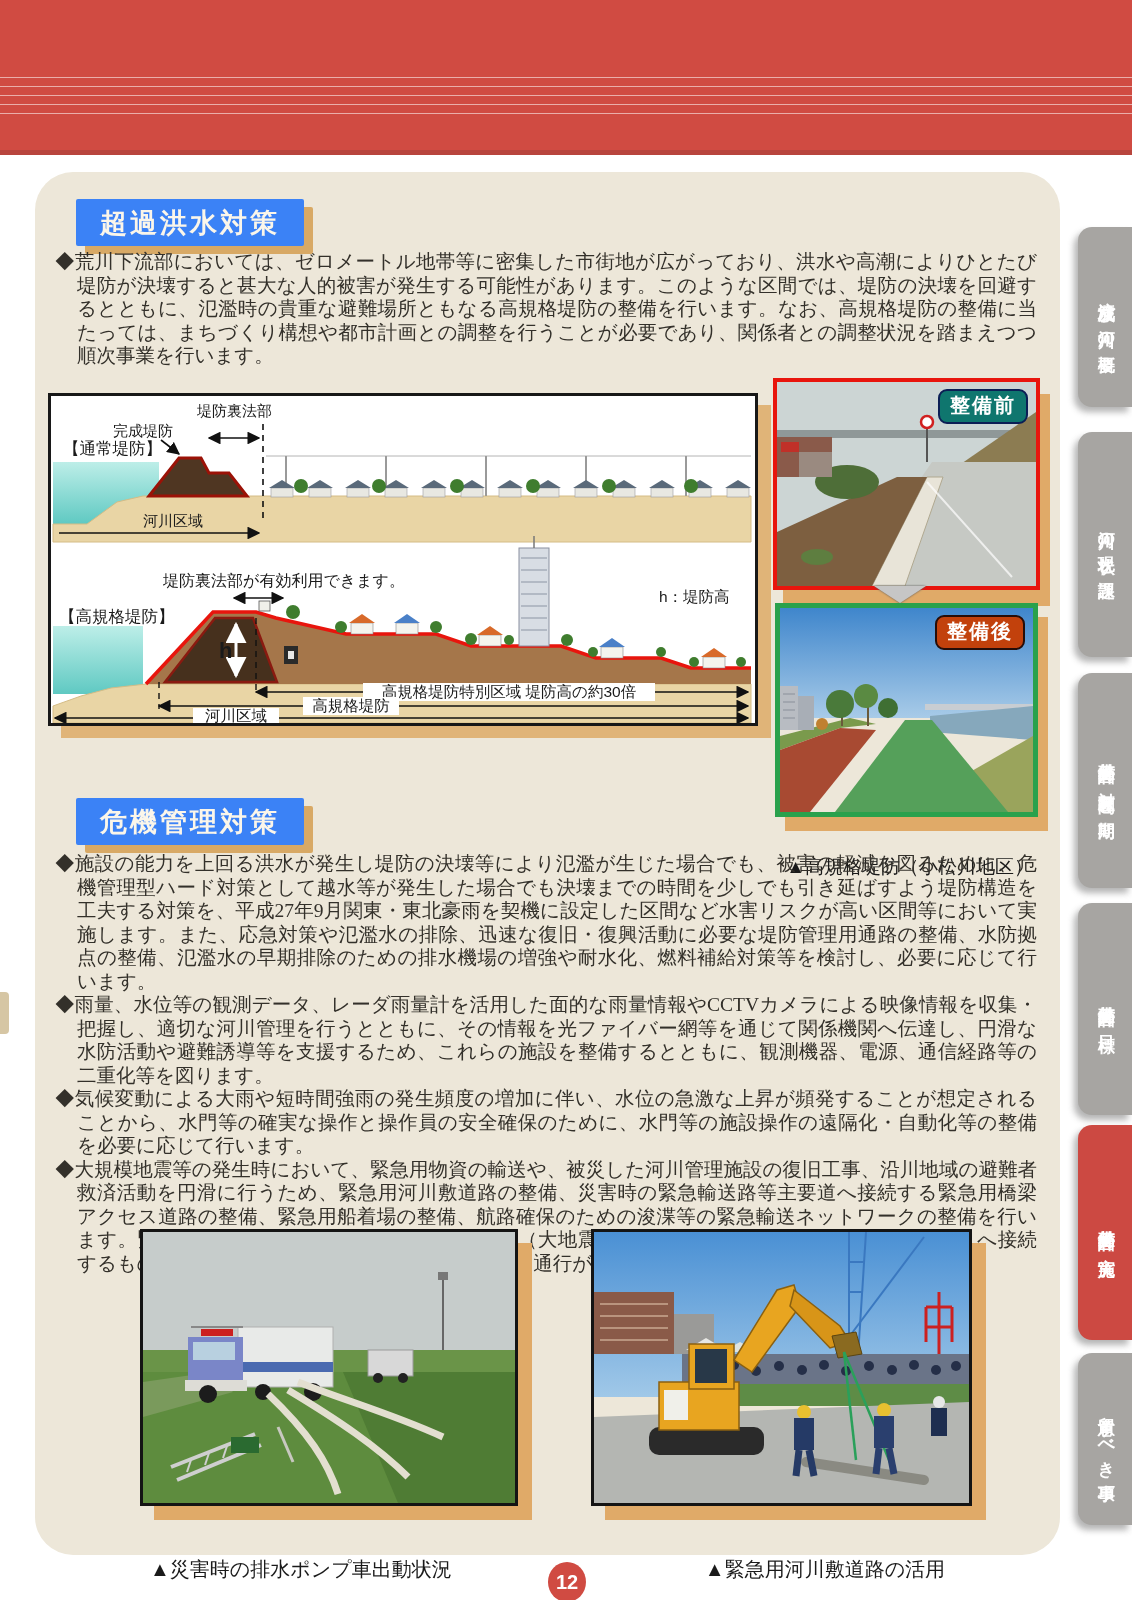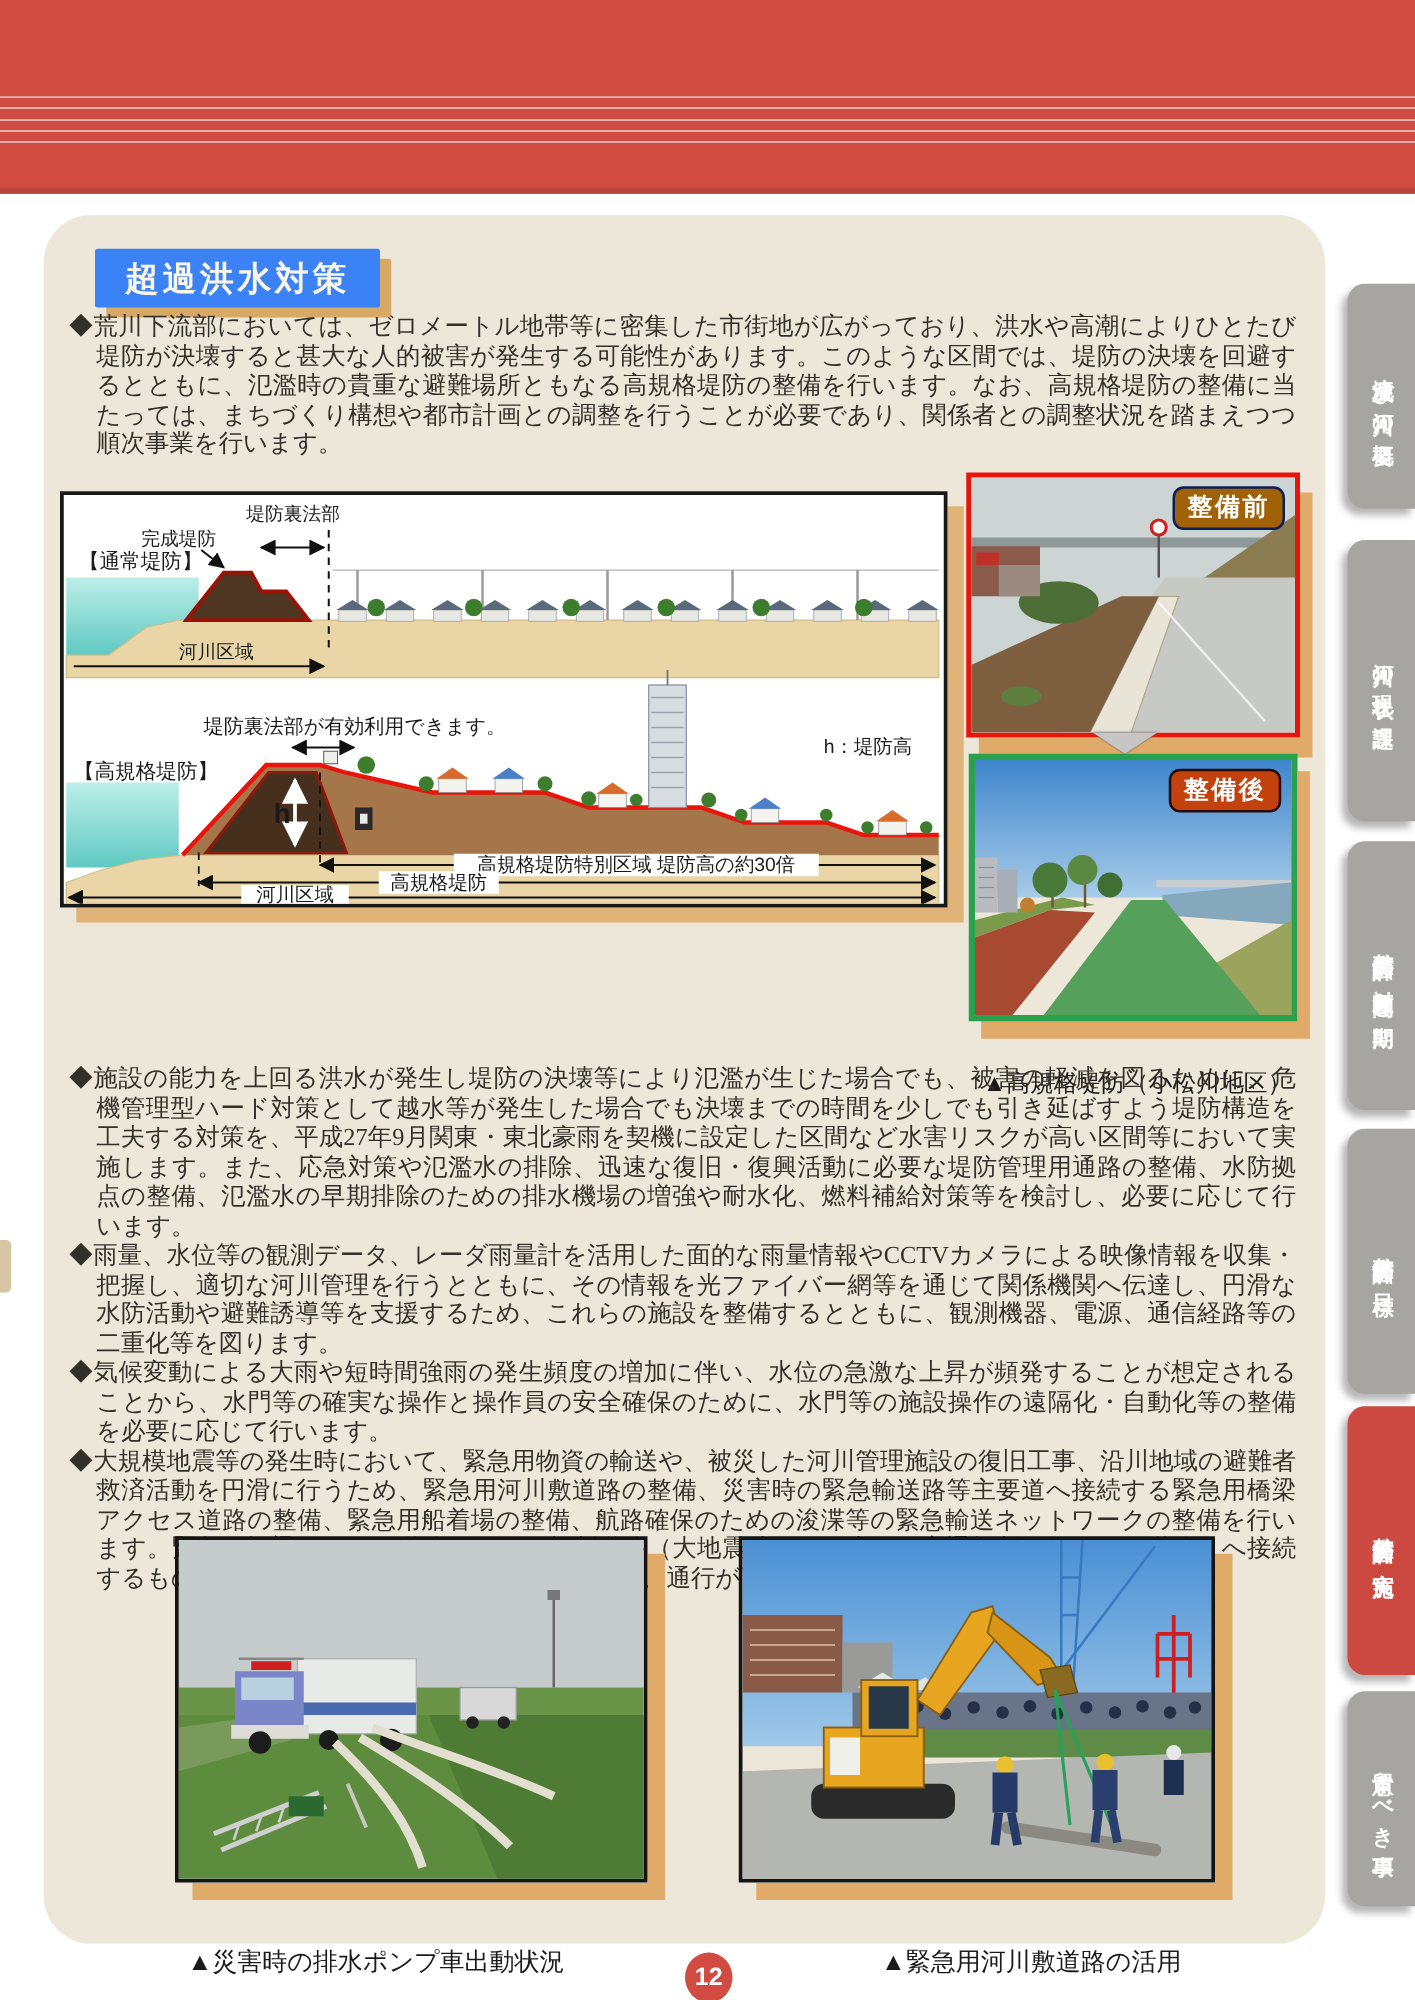--- a/index.html
+++ b/index.html
@@ -35,21 +35,21 @@
   .diagram{position:absolute;left:48px;top:393px;width:704px;height:327px;background:#fff;
       border:3px solid #181818;box-shadow:13px 12px 0 #e0b478;}
   .diagram svg{display:block;}
   .dcap{position:absolute;left:418px;top:736px;width:340px;text-align:right;font-size:20px;color:#1a1a1a;}
   
   .photo{position:absolute;box-sizing:content-box;}
   .ph-before{left:773px;top:378px;width:259px;height:204px;border:4px solid #e8150d;box-shadow:10px 16px 0 #e0aa68;}
   .ph-after{left:775px;top:603px;width:253px;height:204px;border:5px solid #2aa14c;box-shadow:10px 14px 0 #e0aa68;}
   .badge{position:absolute;top:7px;right:8px;padding:1px 10px 3px;border-radius:9px;color:#fff;
       font-size:20px;font-weight:bold;letter-spacing:2px;}
-  .badge-before{background:#a16207;border:2px solid #0b1e55;}
+  .badge-before{background:#0f766e;border:2px solid #0b1e55;}
   .badge-after{background:#c2410c;border:2px solid #260d08;}
   .downarrow{position:absolute;left:874px;top:586px;width:0;height:0;
       border-left:26px solid transparent;border-right:26px solid transparent;border-top:17px solid #c6c6c6;
       filter:drop-shadow(0 0 1px #555);}
   .pcap{position:absolute;font-size:19px;color:#1a1a1a;margin-top:40px;}
   .cap-levee{left:688px;top:814px;width:345px;text-align:right;}
   
   .ph-pump{left:140px;top:1229px;width:372px;height:271px;border:3px solid #141414;box-shadow:14px 14px 0 #e0aa68;}
   .ph-road{left:591px;top:1229px;width:375px;height:271px;border:3px solid #141414;box-shadow:14px 14px 0 #e0aa68;}
   .cap-pump{left:150px;top:1516px;width:400px;text-align:left;font-size:20px;}
@@ -284,20 +284,21 @@
       <line x1="88" y1="118" x2="88" y2="96" stroke="#6a5a3a" stroke-width="2"></line>
       <circle cx="60" cy="96" r="14" fill="#4a7a3a"></circle>
         <circle cx="86" cy="88" r="12" fill="#5a8a42"></circle>
       <circle cx="108" cy="100" r="10" fill="#3f6f33"></circle>
         <circle cx="42" cy="116" r="6" fill="#c08030"></circle>
     </svg>
     <div class="badge badge-after">整備後</div>
   </div>
   <div class="pcap cap-levee">▲高規格堤防（小松川地区）</div>
 
+  <div class="sec-header h2">危機管理対策</div>
   <div class="textblock tb2">
     <p class="para">◆施設の能力を上回る洪水が発生し堤防の決壊等により氾濫が生じた場合でも、被害の軽減を図るために、危機管理型ハード対策として越水等が発生した場合でも決壊までの時間を少しでも引き延ばすよう堤防構造を工夫する対策を、平成27年9月関東・東北豪雨を契機に設定した区間など水害リスクが高い区間等において実施します。また、応急対策や氾濫水の排除、迅速な復旧・復興活動に必要な堤防管理用通路の整備、水防拠点の整備、氾濫水の早期排除のための排水機場の増強や耐水化、燃料補給対策等を検討し、必要に応じて行います。</p>
     <p class="para">◆雨量、水位等の観測データ、レーダ雨量計を活用した面的な雨量情報やCCTVカメラによる映像情報を収集・把握し、適切な河川管理を行うとともに、その情報を光ファイバー網等を通じて関係機関へ伝達し、円滑な水防活動や避難誘導等を支援するため、これらの施設を整備するとともに、観測機器、電源、通信経路等の二重化等を図ります。</p>
     <p class="para">◆気候変動による大雨や短時間強雨の発生頻度の増加に伴い、水位の急激な上昇が頻発することが想定されることから、水門等の確実な操作と操作員の安全確保のために、水門等の施設操作の遠隔化・自動化等の整備を必要に応じて行います。</p>
     <p class="para">◆大規模地震等の発生時において、緊急用物資の輸送や、被災した河川管理施設の復旧工事、沿川地域の避難者救済活動を円滑に行うため、緊急用河川敷道路の整備、災害時の緊急輸送路等主要道へ接続する緊急用橋梁アクセス道路の整備、緊急用船着場の整備、航路確保のための浚渫等の緊急輸送ネットワークの整備を行います。緊急用橋梁アクセス道路のうち、規制道路（大地震時に一般車両の交通規制が行われる道路）へ接続するものについては、その機能を失わせる事なく、通行が可能となるよう、耐震対策を行います。</p>
   </div>
 
   <div class="photo ph-pump">
     <svg width="372" height="271" viewBox="0 0 372 271">
       <rect x="0" y="0" width="372" height="118" fill="#c6cccb"></rect>

